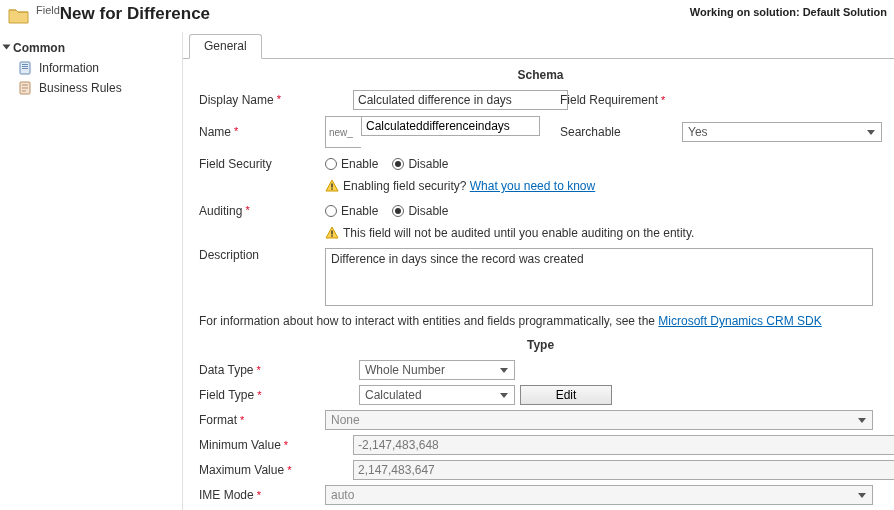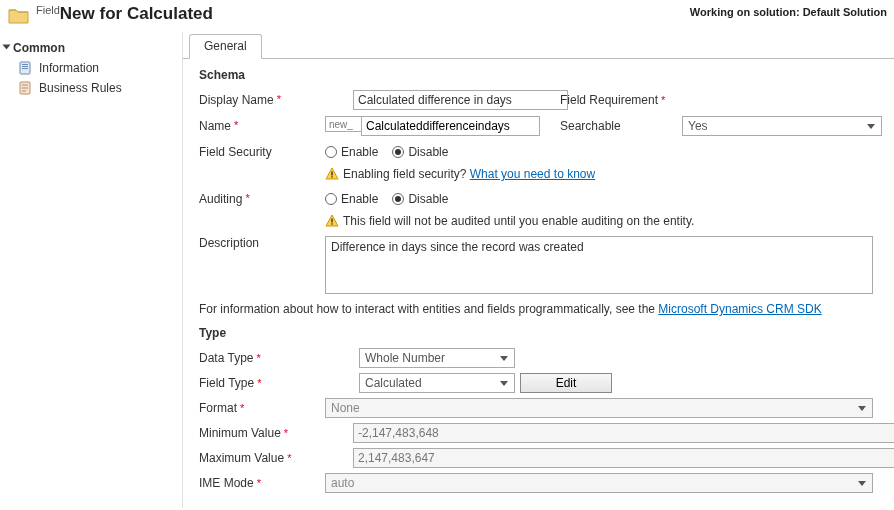--- a/index.html
+++ b/index.html
@@ -73,21 +73,21 @@
     background:#fff;
     border:1px solid #bbb;
     border-bottom:1px solid #fff;
     position:relative;
     top:1px;
     border-radius:3px 3px 0 0;
     margin-left:6px;
     cursor:pointer;
   }
   .content { padding: 7px 12px 10px 16px; }
-  .sect-hdr { font-weight:600; font-size:12px; margin: 2px 0 8px; }
+  .sect-hdr { font-weight:600; font-size:12px; margin: 2px 0 8px; text-align: center; }
   .row { display:flex; align-items:center; margin-bottom:6px; min-height:20px; }
   .row-tall { align-items:flex-start; }
   .lbl { width:126px; font-size:12px; color:#333; display:flex; align-items:flex-start; }
   .req { color:#d02; margin-left:3px; font-size:11px; }
   .col1 { width:215px; margin-right:20px; }
   .col2lbl { width:122px; font-size:12px; color:#333; display:flex; align-items:center; }
   .col2val { width:200px; }
   .tinput {
     width:100%;
     height:20px;
@@ -95,21 +95,21 @@
     padding:1px 4px;
     font-size:12px;
     outline:none;
     color:#333;
     background:#fff;
     margin-left:28px;
   }
   .tinput.ro { background:#f5f5f5; color:#777; }
   .name-wrap { display:flex; width:215px; }
   .name-prefix {
-    width:36px; height:16px; border:1px solid #aaa; font-size:10px; padding:1px 3px; color:#777;
+    width:36px; height:32px; border:1px solid #aaa; font-size:10px; padding:1px 3px; color:#777;
     border-right:none;
   }
   .name-rest { flex:1; border:1px solid #aaa; height:20px; font-size:12px; padding:1px 4px; }
   .drop {
     width:100%; height:20px; border:1px solid #aaa; background:#fff;
     display:flex; align-items:center; justify-content:space-between;
     padding:0 3px 0 5px; font-size:12px; color:#555; cursor:pointer;
   }
   .drop.dis { background:#f5f5f5; color:#888; }
   .chev { width:0; height:0; border-left:4px solid transparent; border-right:4px solid transparent; border-top:5px solid #555; }
@@ -145,21 +145,21 @@
 
 <div class="header">
   <div class="folder-icon">
     <svg width="22" height="20" viewBox="0 0 22 20">
       <path d="M1 4h7l2 2h10v11H1z" fill="#f3d27a" stroke="#c8a23c"></path>
       <path d="M1 4h7l2 2h10" fill="none" stroke="#c8a23c"></path>
     </svg>
   </div>
   <div class="hdr-txt">
     <span class="hdr-small">Field</span>
-    <span class="hdr-big">New for Calculated</span>
+    <span class="hdr-big">New for Difference</span>
   </div>
   <span class="working">Working on solution: Default Solution</span>
 </div>
 
 <div class="body">
   <div class="sidebar">
     <div class="sb-head">
       <span class="sb-arrow"></span>
       <span>Common</span>
     </div>

